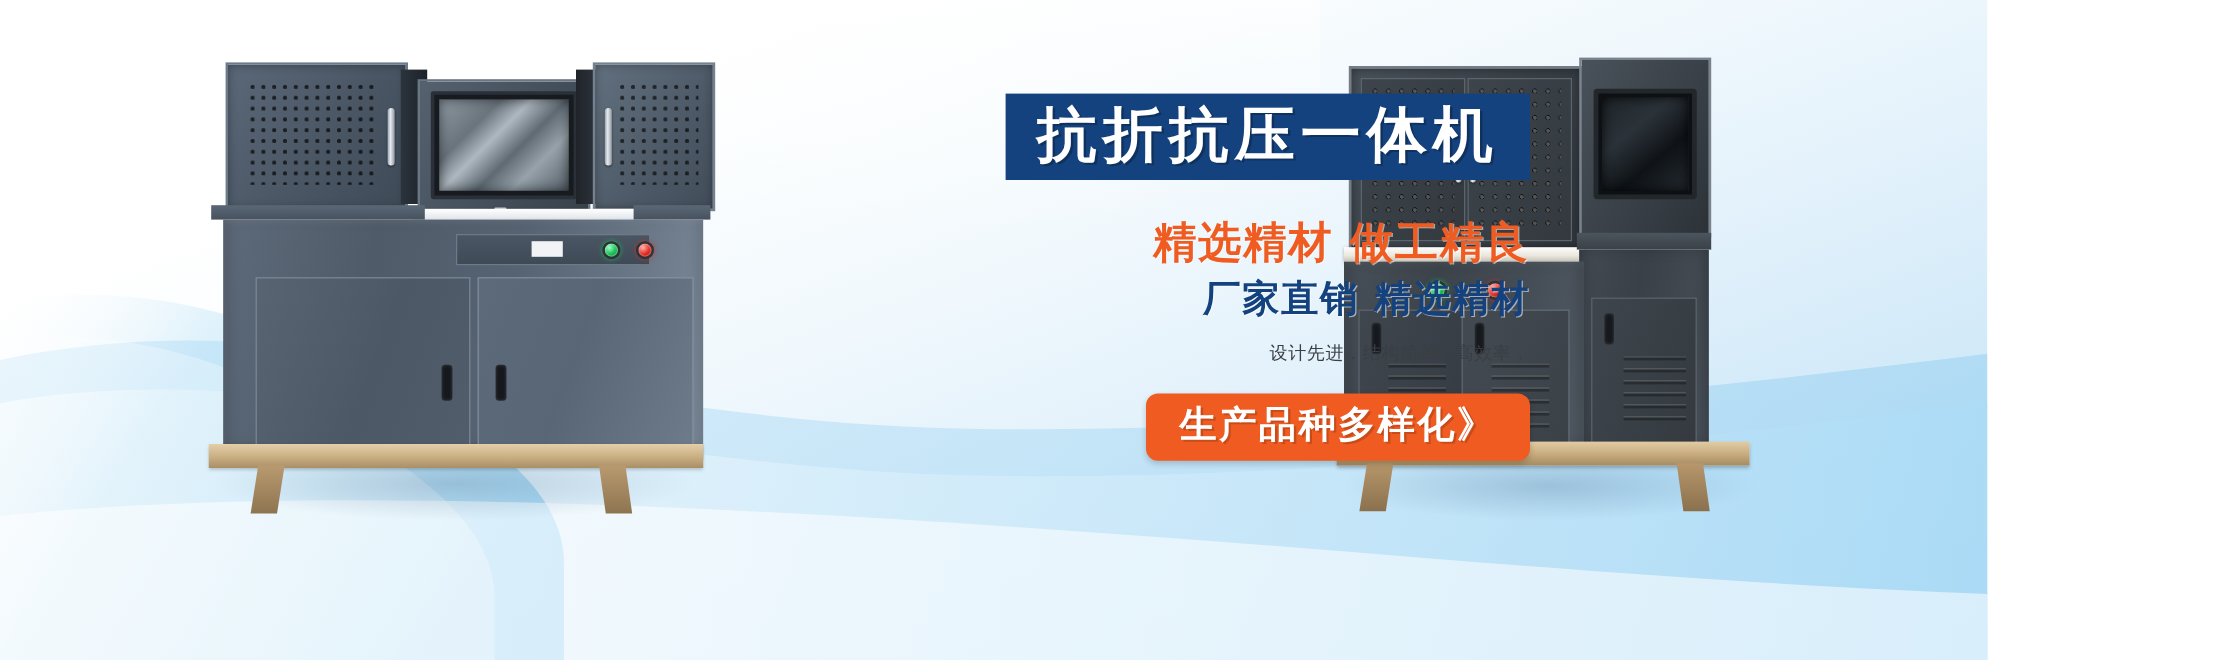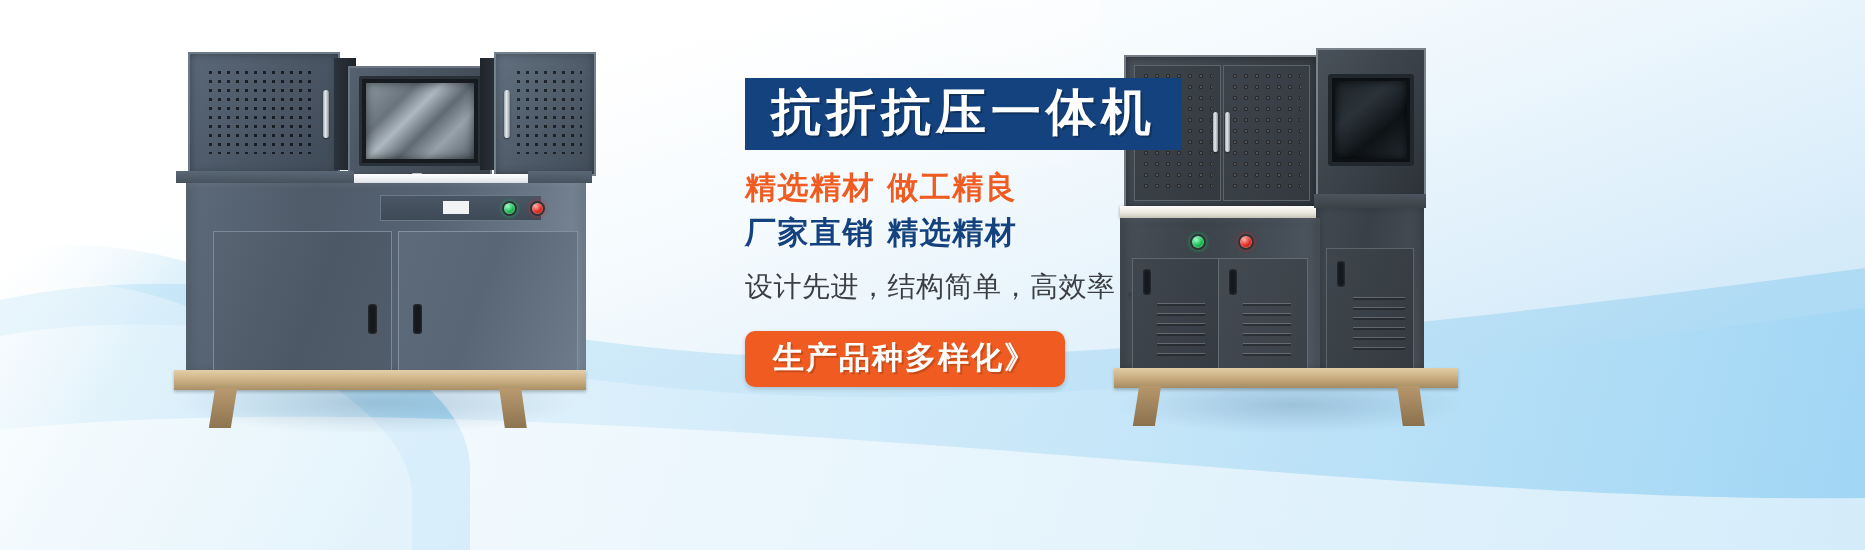--- a/index.html
+++ b/index.html
@@ -1,22 +1,22 @@
 <!DOCTYPE html>
 <html><head>
 <meta charset="utf-8">
 <style>
   html,body{margin:0;padding:0;}
   body{
     width:1865px;height:550px;overflow:hidden;
     font-family:"DejaVu Sans","Liberation Sans",sans-serif;
     background:#fff;
   }
-  #banner{position:relative;width:1865px;height:550px;overflow:hidden;
-    background:linear-gradient(160deg,#ffffff 0%,#ffffff 22%,#f2f9fd 44%,#e2f1fb 62%,#cfe8f8 80%,#bfe0f6 100%);}
+  #banner{position:relative;width:1656px;height:550px;overflow:hidden;
+    background:linear-gradient(160deg,#ffffff 0%,#ffffff 22%,#f2f9fd 44%,#e2f1fb 62%,#cfe8f8 80%,#bfe0f6 100%);text-align:right;}
 
   
   .bg-svg{position:absolute;left:0;top:0;width:1865px;height:550px;}
 
   
   .machine{position:absolute;}
   .perf{ background-repeat:repeat;
     background-image:
       radial-gradient(circle at 2.5px 2.5px, rgba(0,0,0,.78) 1.6px, rgba(0,0,0,0) 1.9px);
     background-size:9px 9px;}
@@ -43,25 +43,25 @@
   .led.ring{border:2.5px solid #2e3338;}
 
   
   #copy{position:absolute;left:745px;top:78px;width:530px;}
   .title-bar{display:inline-block;background:#14427e;
     padding:9px 26px 13px 26px;}
   .title-bar .t{display:block;color:#ffffff;font-size:50px;font-weight:bold;
     letter-spacing:5px;line-height:1;
     text-shadow:2px 2px 0 rgba(0,0,0,.25);
     font-family:"DejaVu Sans","Liberation Sans",sans-serif;}
-  .line-orange{color:#ef5b20;font-size:31px;font-weight:bold;letter-spacing:1.5px;
-    margin-top:20px;line-height:1.15;text-shadow:1px 1px 0 rgba(255,255,255,.55);}
+  .line-orange{color:#ef5b20;font-size:36px;font-weight:bold;letter-spacing:1.5px;
+    margin-top:32px;line-height:1.15;text-shadow:1px 1px 0 rgba(255,255,255,.55);}
   .line-blue{color:#14427e;font-size:31px;font-weight:bold;letter-spacing:1.5px;
     margin-top:9px;line-height:1.15;text-shadow:1px 1px 0 rgba(255,255,255,.55);}
-  .line-desc{color:#3b3f44;font-size:28px;letter-spacing:.5px;line-height:1.65;
+  .line-desc{color:#3b3f44;font-size:15px;letter-spacing:.5px;line-height:1.65;
     margin-top:14px;}
   .line-desc.second{margin-top:2px;}
   .cta{display:inline-block;margin-top:21px;background:#ef5b20;
     border-radius:10px;padding:11px 28px 14px 28px;
     box-shadow:0 2px 5px rgba(0,0,0,.18);cursor:pointer;}
   .cta span{color:#fff;font-size:31px;font-weight:bold;letter-spacing:2px;
     line-height:1;text-shadow:2px 2px 0 rgba(0,0,0,.16);}
 </style>
 </head>
 <body>

